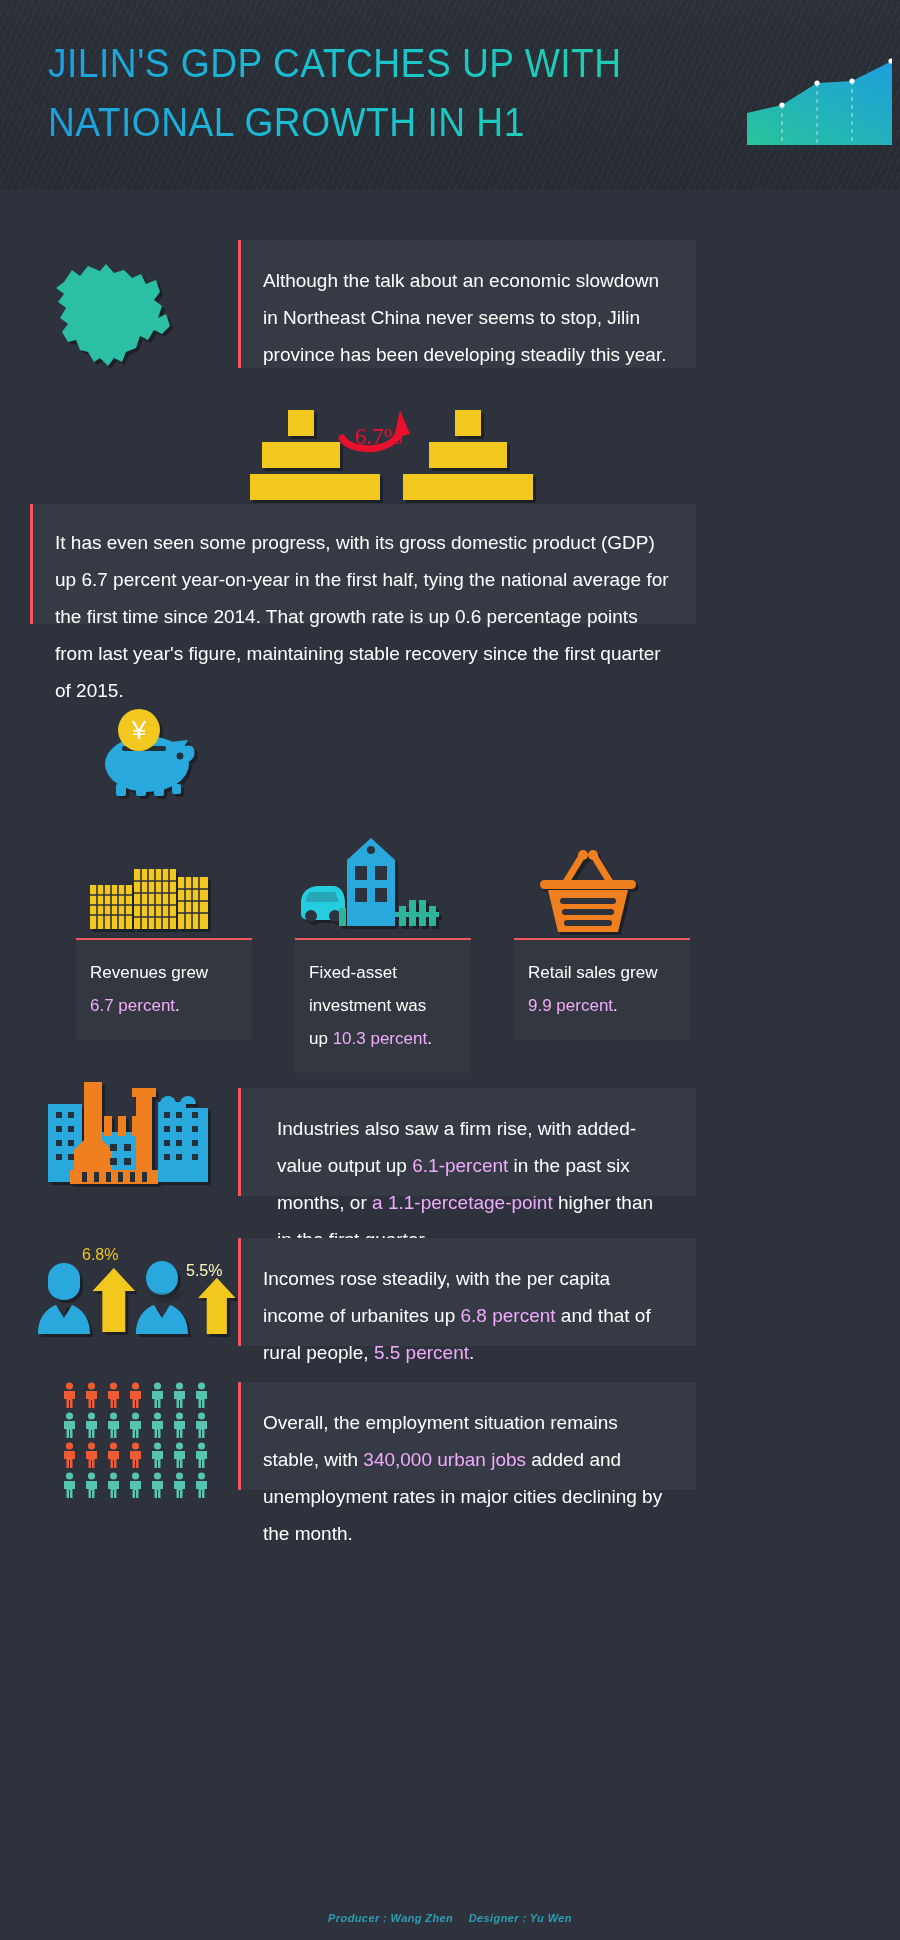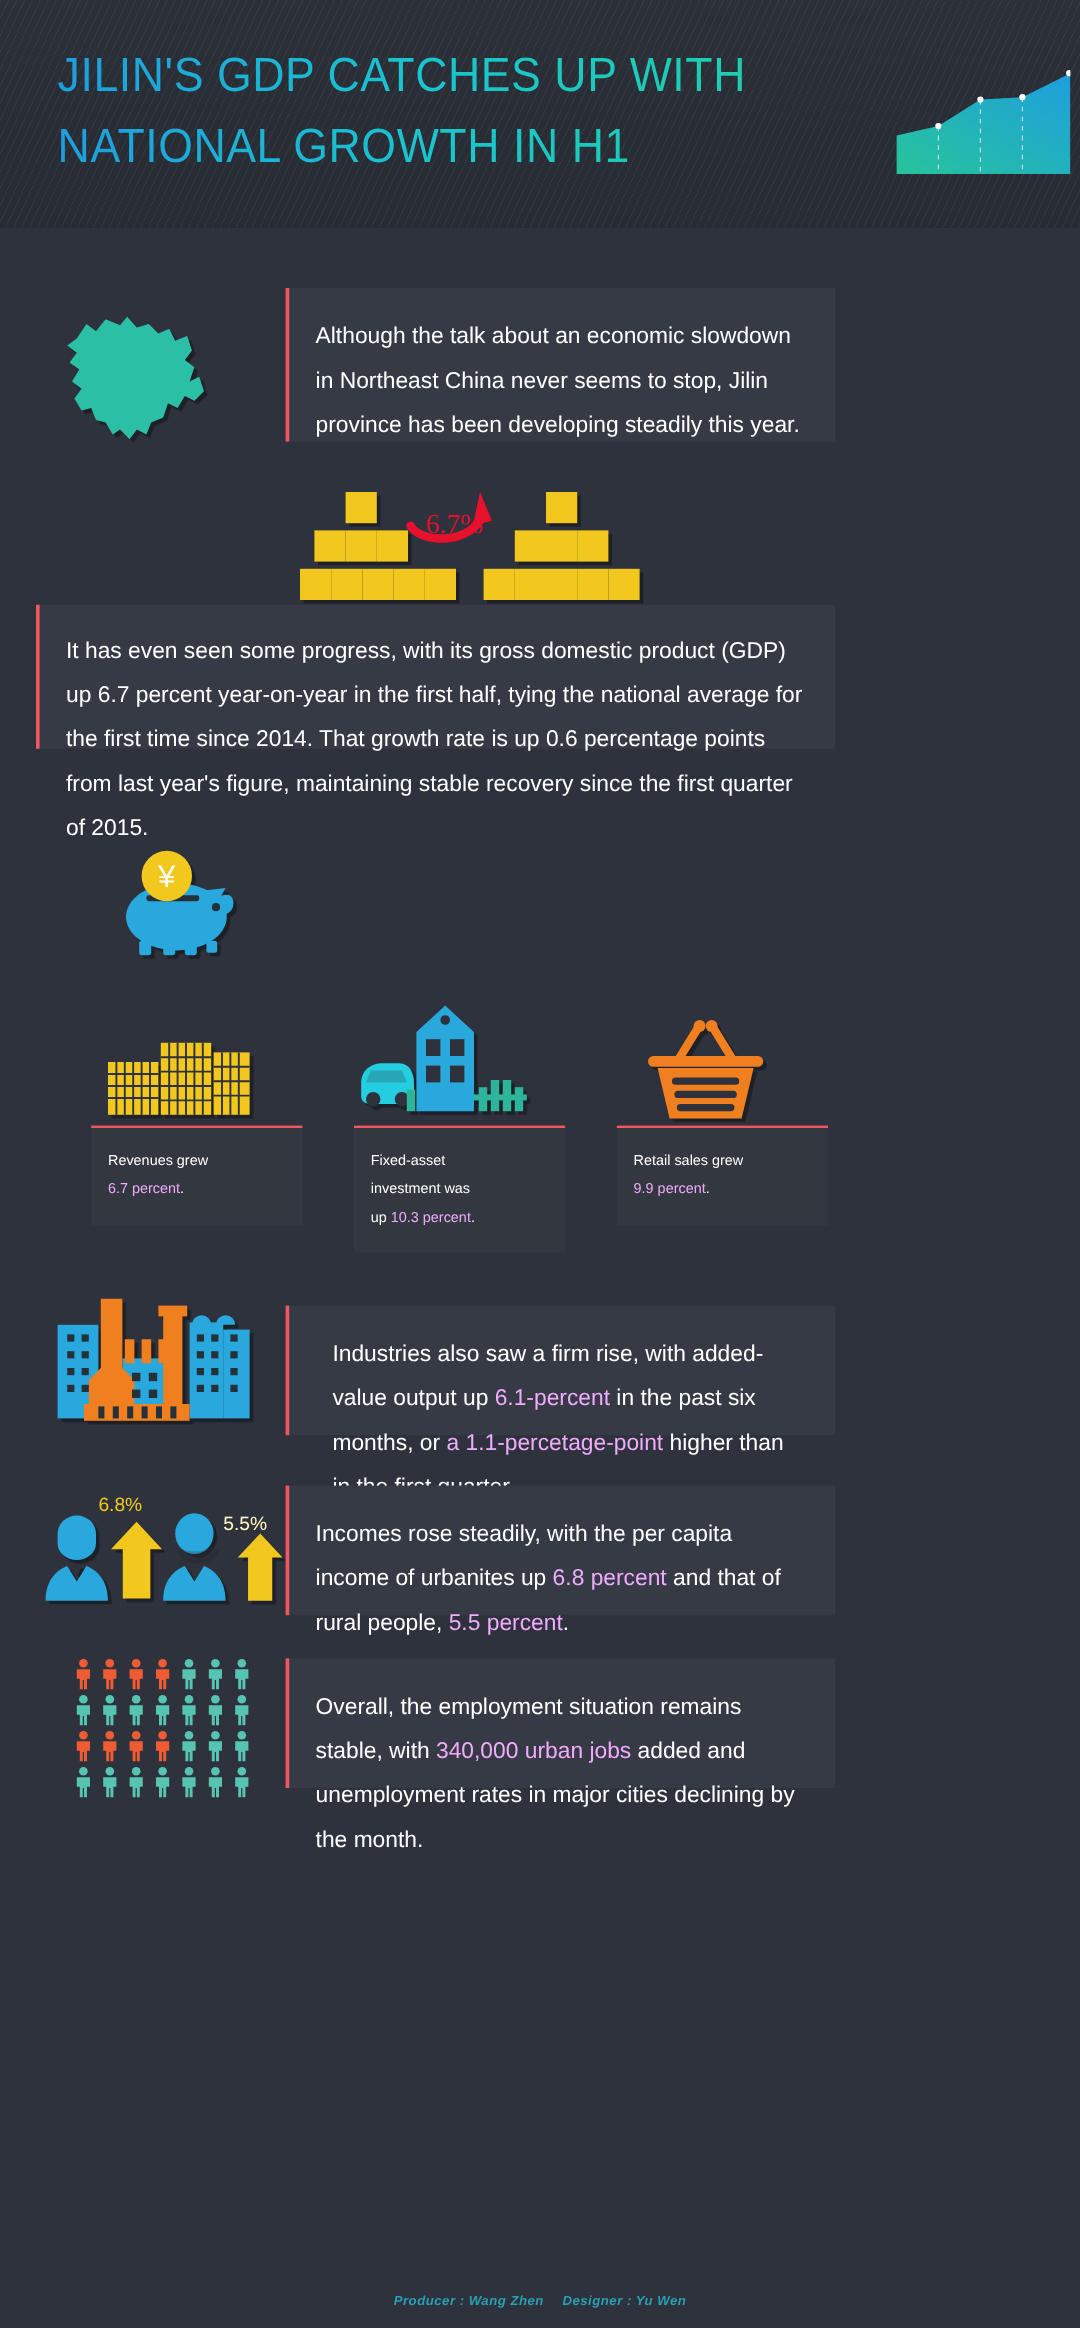--- a/index.html
+++ b/index.html
@@ -66,21 +66,21 @@
   }
 
   
   .piggy{position:absolute;left:92px;top:690px;width:110px;height:110px;}
 
   
   .statcard{
     position:absolute;width:148px;background:#33373f;
     border-top:2px solid #f2575f;padding:16px 14px 18px 14px;
   }
-  .statcard p{margin:0;color:#fff;font-size:12px;line-height:1.95;font-weight:300;}
+  .statcard p{margin:0;color:#fff;font-size:17px;line-height:1.95;font-weight:300;}
 
   
   .factory{position:absolute;left:40px;top:1082px;width:175px;height:110px;}
   .income-figs{position:absolute;left:36px;top:1252px;width:200px;height:90px;}
   .peoplegrid{position:absolute;left:62px;top:1382px;width:150px;height:100px;}
   .pgrow{display:flex;gap:7px;margin-bottom:4px;}
   .pfig{width:15px;height:26px;}
 
   .footer{
     position:absolute;left:0;bottom:16px;width:900px;text-align:center;

